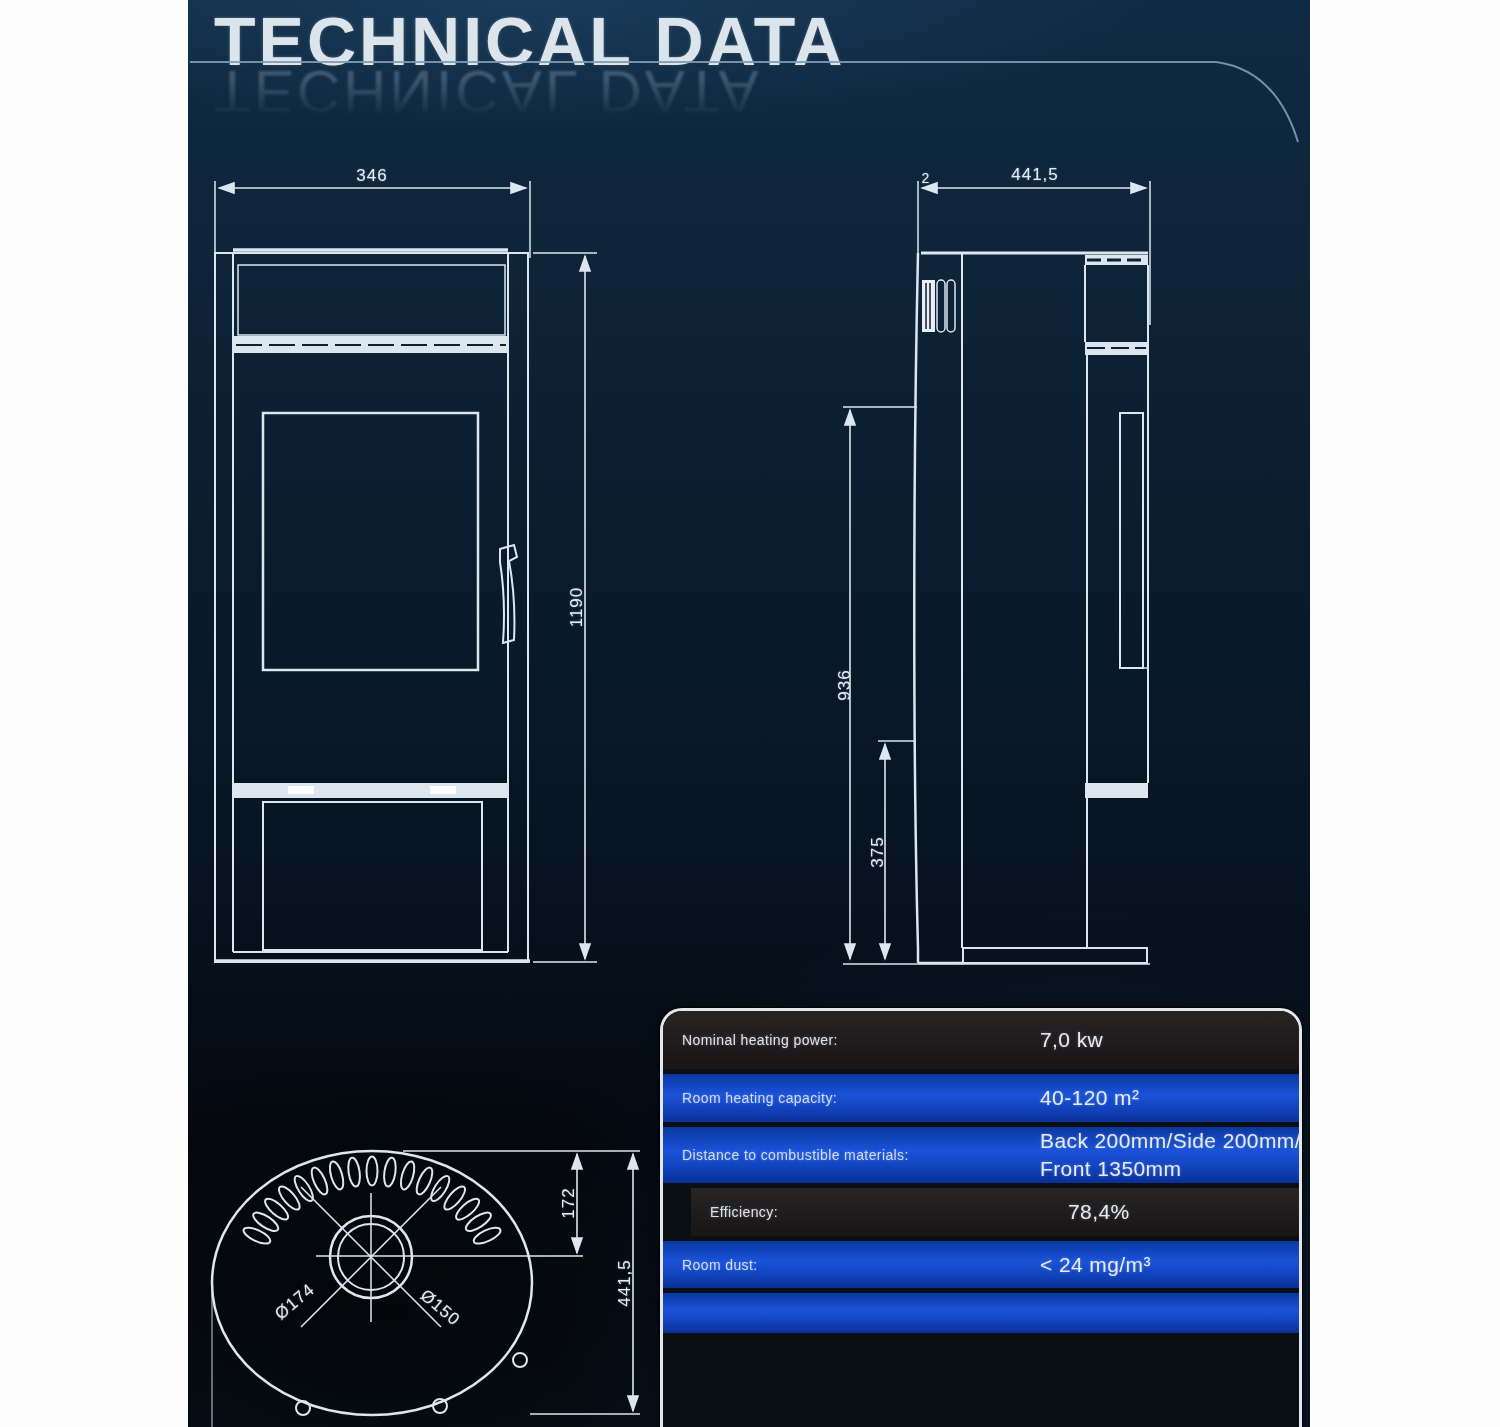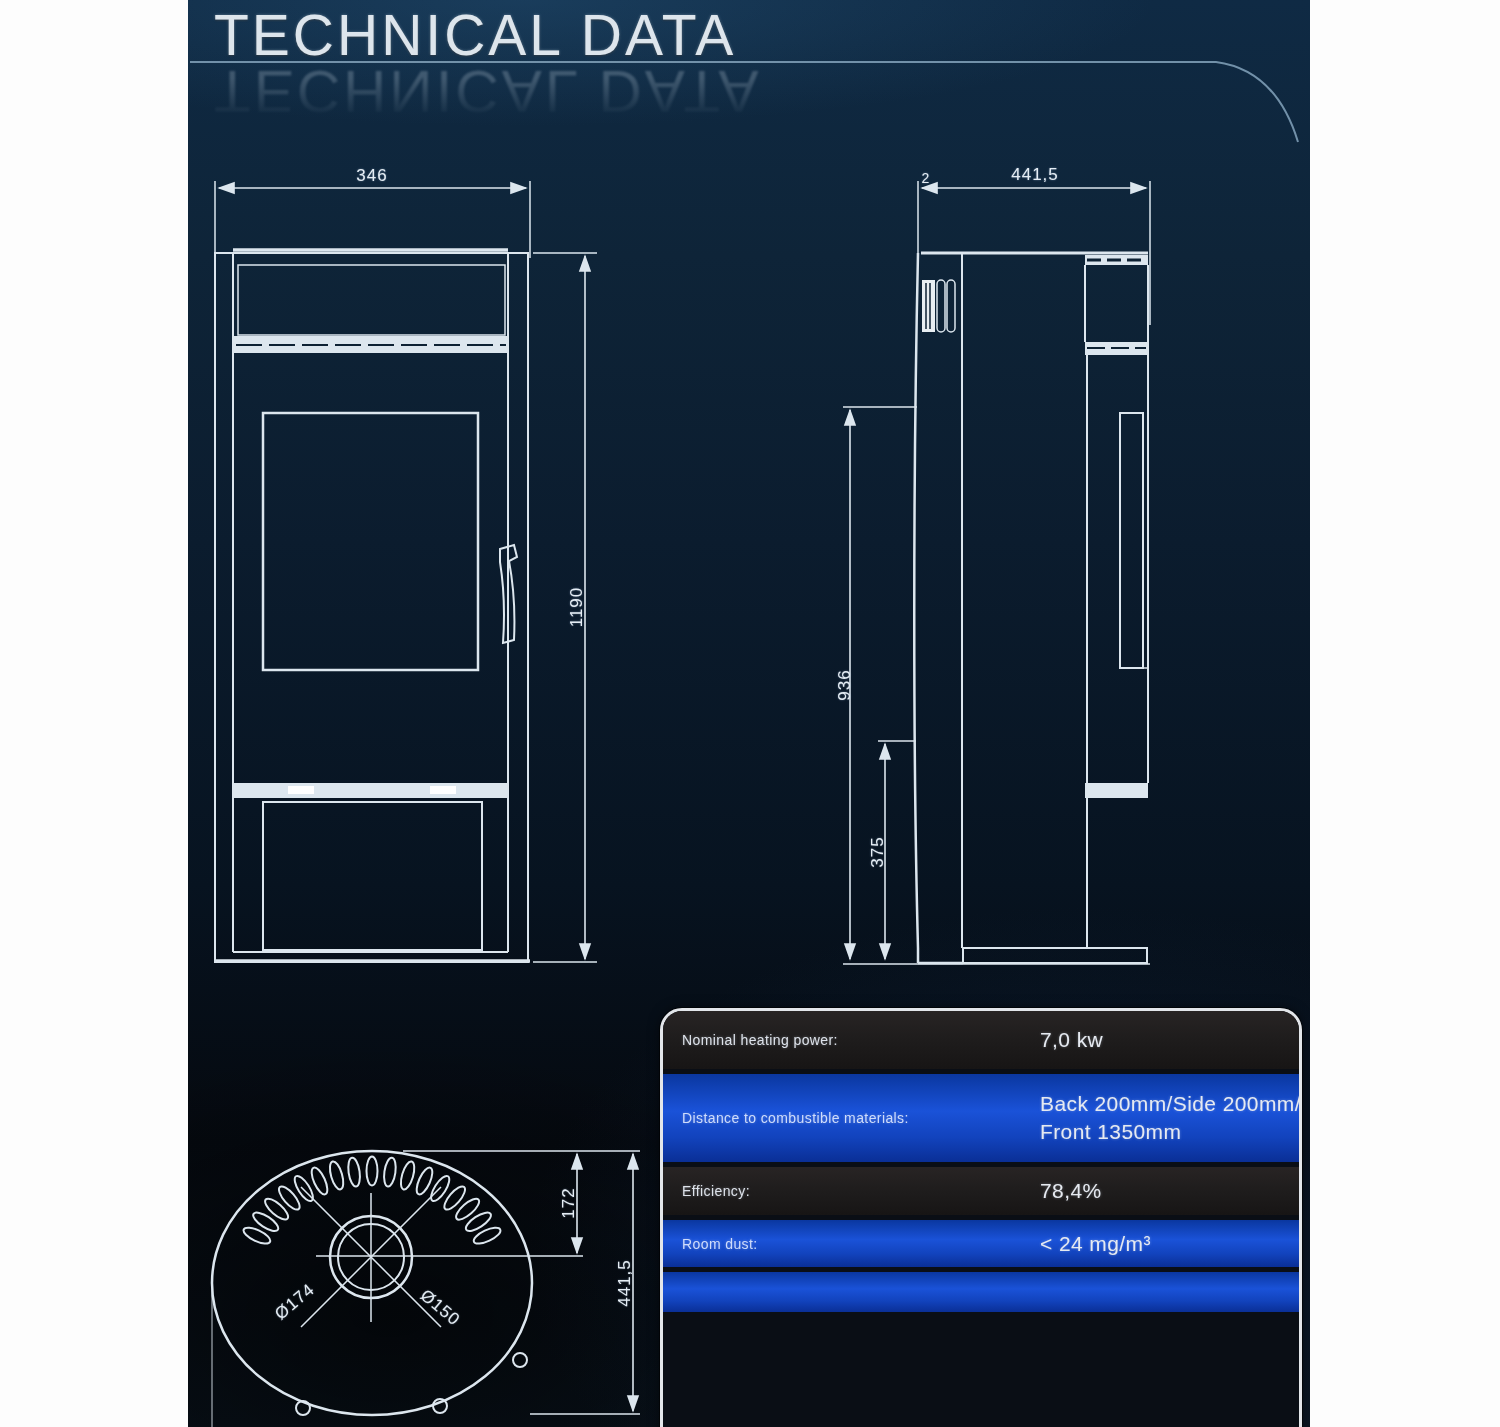--- a/index.html
+++ b/index.html
@@ -13,21 +13,21 @@
     position:absolute; left:188px; top:0; width:1122px; height:1427px;
     overflow:hidden;
     background:
       radial-gradient(ellipse 900px 180px at 30% 0%, rgba(45,95,135,.35), rgba(0,0,0,0) 70%),
       radial-gradient(ellipse 700px 420px at 18% 92%, rgba(0,0,0,.55), rgba(0,0,0,0) 65%),
       radial-gradient(ellipse 800px 500px at 80% 88%, rgba(18,42,74,.5), rgba(0,0,0,0) 70%),
       linear-gradient(180deg,#0f2a44 0%, #0e2438 18%, #0b1c2e 38%, #071320 62%, #05090f 80%, #081018 100%);
   }
   .title {
     position:absolute; left:26px; top:2px; height:60px;
-    font-size:57px; font-weight:400; letter-spacing:3px;
+    font-size:68px; font-weight:700; letter-spacing:3px;
     color:#dde5ec; white-space:nowrap;
     text-shadow:0 0 3px rgba(190,215,235,.45), 0 1px 2px rgba(0,0,0,.6);
   }
   .title-reflect {
     position:absolute; left:26px; top:66px; height:60px;
     font-size:60px; font-weight:400; letter-spacing:3px;
     color:#a9bac8; white-space:nowrap;
     transform:scaleY(-1); opacity:.3; filter:blur(1px);
     -webkit-mask-image:linear-gradient(to bottom, rgba(0,0,0,0) 12%, rgba(0,0,0,1) 80%);
     mask-image:linear-gradient(to bottom, rgba(0,0,0,0) 12%, rgba(0,0,0,1) 80%);
@@ -201,28 +201,32 @@
   <div class="dim vert" style="left:341px; top:1191px; width:80px; height:24px;">172</div>
   <div class="dim vert" style="left:397px; top:1271px; width:80px; height:24px;">441,5</div>
   <div class="dim diag-up" style="left:67px; top:1290px; width:80px; height:24px;">Ø174</div>
   <div class="dim diag-down" style="left:212px; top:1296px; width:80px; height:24px;">Ø150</div>
 
   <div class="spec-table">
     <div class="trow dark" style="height:58px;">
       <div class="tl">Nominal heating power:</div>
       <div class="tv">7,0 kw</div>
     </div>
-    <div class="trow blue" style="height:88px;padding-left:22px;">
+    <div class="trow blue" style="height:48px;">
+      <div class="tl">Room heating capacity:</div>
+      <div class="tv">40-120 m²</div>
+    </div>
+    <div class="trow blue" style="height:56px;padding-left:22px;">
       <div class="tl">Distance to combustible materials:</div>
       <div class="tv">
         <div>Back 200mm/Side 200mm/</div>
         <div>Front 1350mm</div>
       </div>
     </div>
-    <div class="trow dark" style="height:48px;">
+    <div class="trow dark" style="height:48px;margin-left:28px;">
       <div class="tl">Efficiency:</div>
       <div class="tv">78,4%</div>
     </div>
     <div class="trow blue" style="height:47px;">
       <div class="tl">Room dust:</div>
       <div class="tv">&lt; 24 mg/m³</div>
     </div>
     <div class="trow blue" style="height:40px;"></div>
   </div>
 

